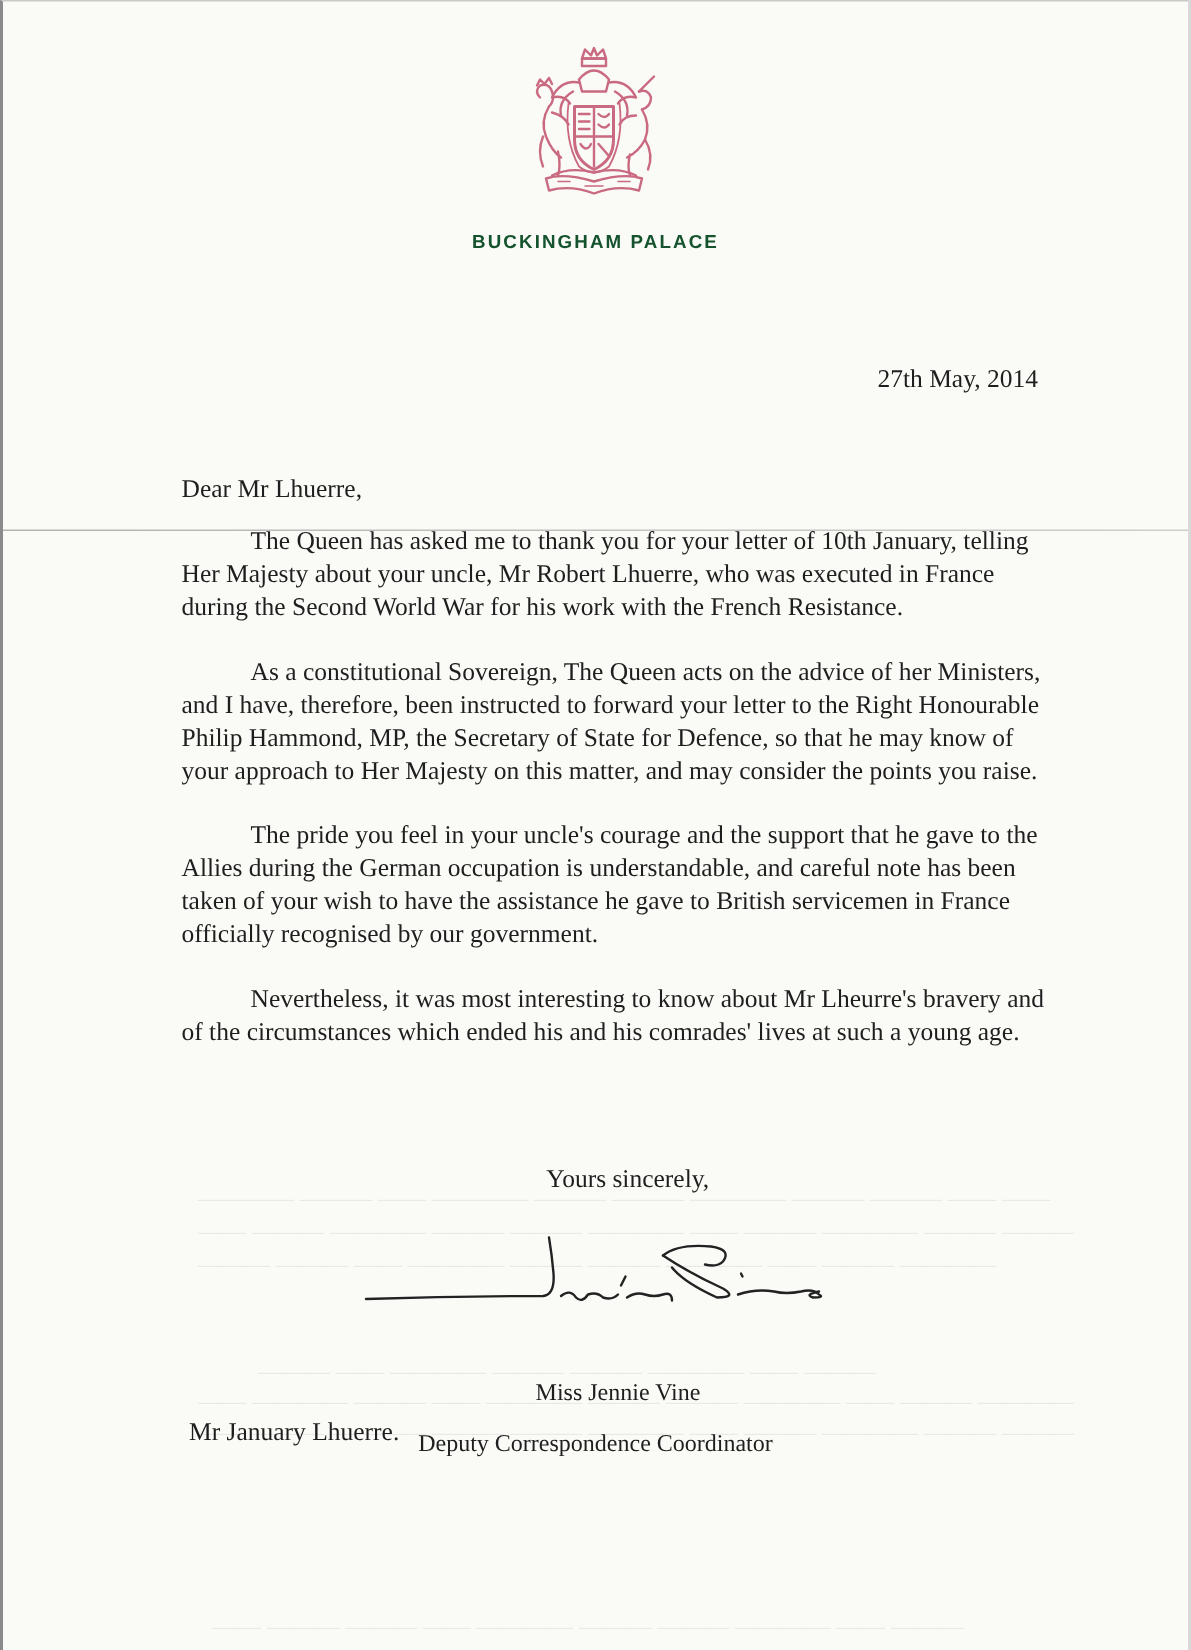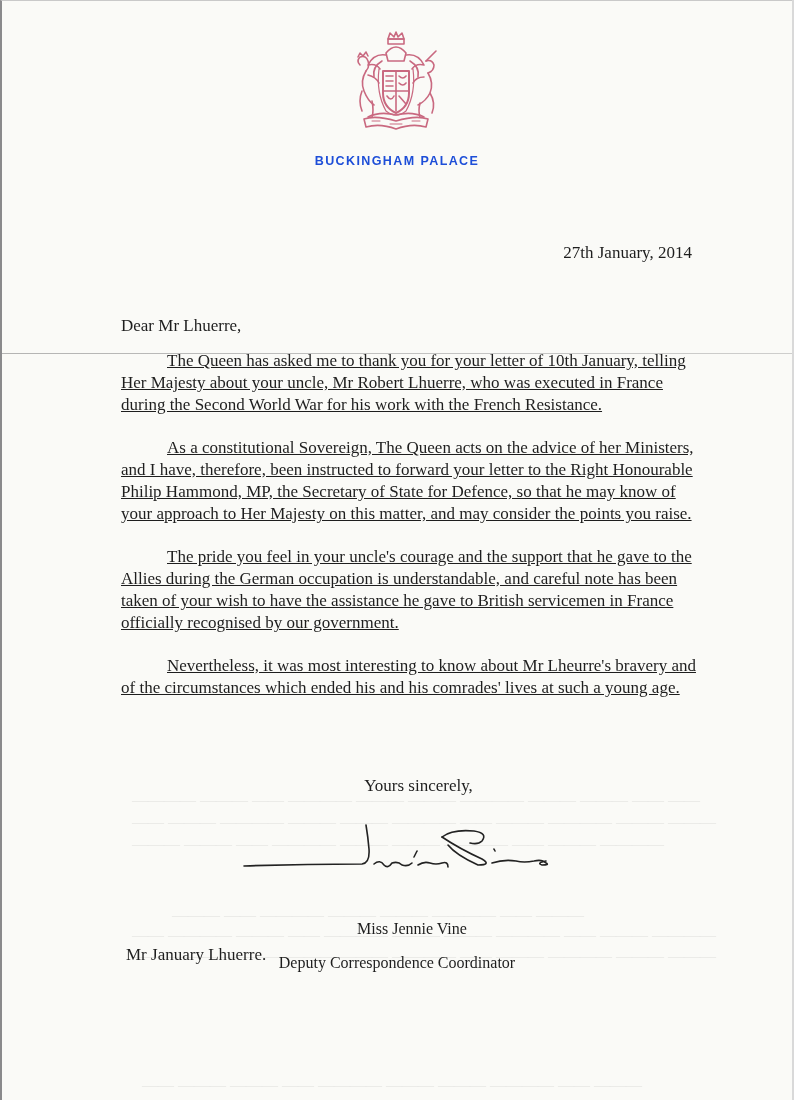--- a/index.html
+++ b/index.html
@@ -41,21 +41,21 @@
     }
     .letterhead {
       position: absolute;
       left: 0;
       width: 100%;
       top: 153px;
       text-align: center;
       font-family: "Liberation Sans", "DejaVu Sans", sans-serif;
       font-size: 12.5px;
       letter-spacing: 1.4px;
-      color: #1d4ed8;
+      color: #14532d;
       font-weight: 700;
     }
     .date {
       position: absolute;
       right: 100px;
       top: 242px;
       font-size: 17px;
     }
     .salutation {
       position: absolute;
@@ -63,21 +63,20 @@
       top: 315px;
       font-size: 17px;
     }
     .body-text {
       position: absolute;
       left: 119px;
       top: 349px;
       width: 580px;
       font-size: 17px;
       line-height: 22px;
-      text-decoration: underline;
     }
     .body-text p {
       margin: 0 0 21px 0;
       text-indent: 46px;
     }
     .closing {
       position: absolute;
       left: 0;
       width: 100%;
       top: 775px;
@@ -181,21 +180,21 @@
 
       <path d="M18 88 Q30 84 50 90 Q70 84 82 88 L80 96 Q66 92 50 98 Q34 92 20 96 Z"></path>
       <path d="M26 90 h8 M44 93 h12 M66 90 h8" stroke-width="1"></path>
 
       <path d="M22 86 Q34 80 50 84 Q66 80 78 86"></path>
     </g>
   </svg>
 
   <div class="letterhead">BUCKINGHAM PALACE</div>
 
-  <div class="date">27th January, 2014</div>
+  <div class="date">27th May, 2014</div>
 
   <div class="salutation">Dear Mr Lhuerre,</div>
 
   <div class="body-text">
     <p>The Queen has asked me to thank you for your letter of 10th January, telling Her Majesty about your uncle, Mr Robert Lhuerre, who was executed in France during the Second World War for his work with the French Resistance.</p>
     <p>As a constitutional Sovereign, The Queen acts on the advice of her Ministers, and I have, therefore, been instructed to forward your letter to the Right Honourable Philip Hammond, MP, the Secretary of State for Defence, so that he may know of your approach to Her Majesty on this matter, and may consider the points you raise.</p>
     <p>The pride you feel in your uncle's courage and the support that he gave to the Allies during the German occupation is understandable, and careful note has been taken of your wish to have the assistance he gave to British servicemen in France officially recognised by our government.</p>
     <p>Nevertheless, it was most interesting to know about Mr Lheurre's bravery and of the circumstances which ended his and his comrades' lives at such a young age.</p>
   </div>
 

